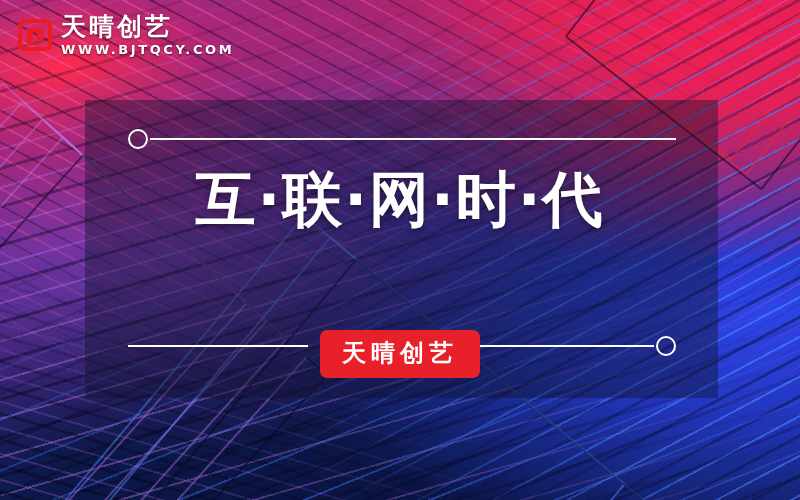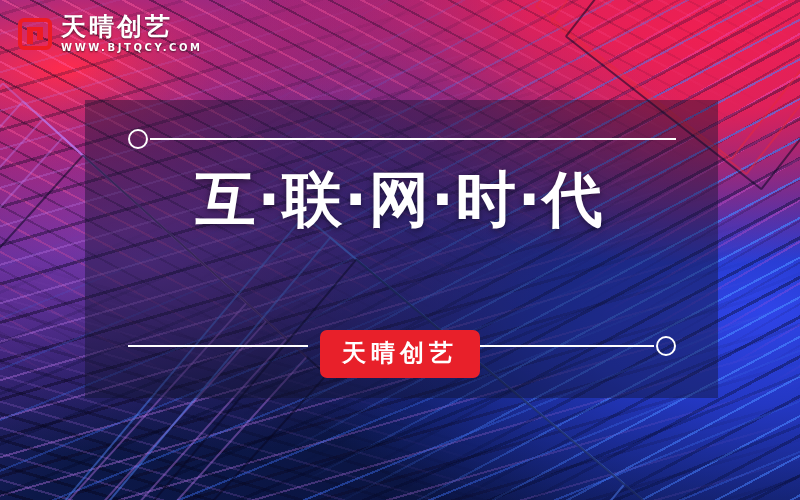--- a/index.html
+++ b/index.html
@@ -123,21 +123,21 @@
 
   
   .logo{position:absolute;left:18px;top:14px;display:flex;align-items:center;gap:9px;}
   .logo-mark{width:34px;height:34px;position:relative;flex:0 0 auto;}
   .logo-text{display:flex;flex-direction:column;line-height:1;}
   .logo-cn{
     color:#ffffff;font-size:25px;font-weight:700;letter-spacing:3px;
     text-shadow:0 1px 2px rgba(0,0,0,.55);
   }
   .logo-url{
-    color:#ffffff;font-size:10px;font-weight:700;letter-spacing:2.6px;margin-top:4px;
+    color:#ffffff;font-size:13px;font-weight:700;letter-spacing:2.6px;margin-top:4px;
     text-shadow:0 1px 2px rgba(0,0,0,.6);
   }
 
   
   .rule-top{position:absolute;left:128px;top:138px;width:548px;height:2px;}
   .rule-top .bar{position:absolute;left:22px;top:0;right:0;height:2px;background:#fff;}
   .rule-top .dot{
     position:absolute;left:0;top:-9px;width:20px;height:20px;border:2px solid #fff;border-radius:50%;
   }
   .rule-bot{position:absolute;left:128px;top:345px;width:548px;height:2px;}

